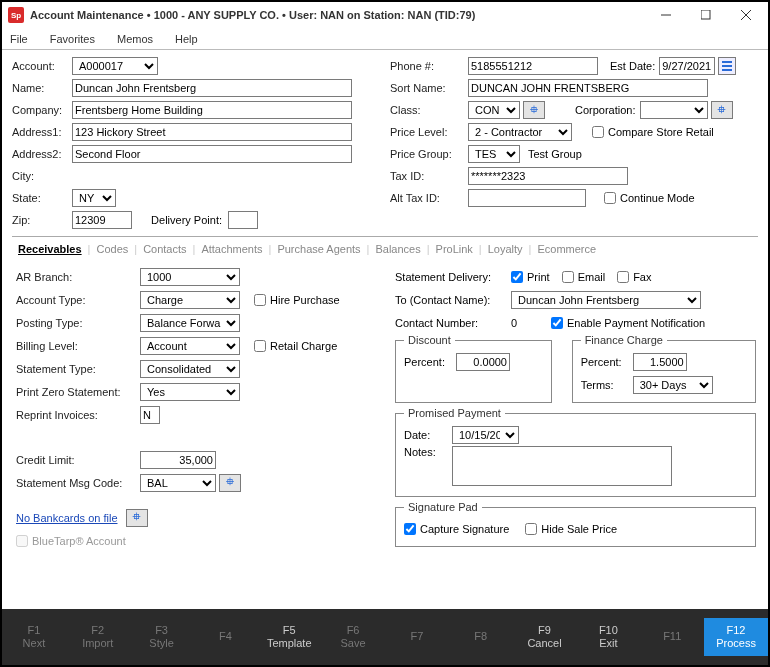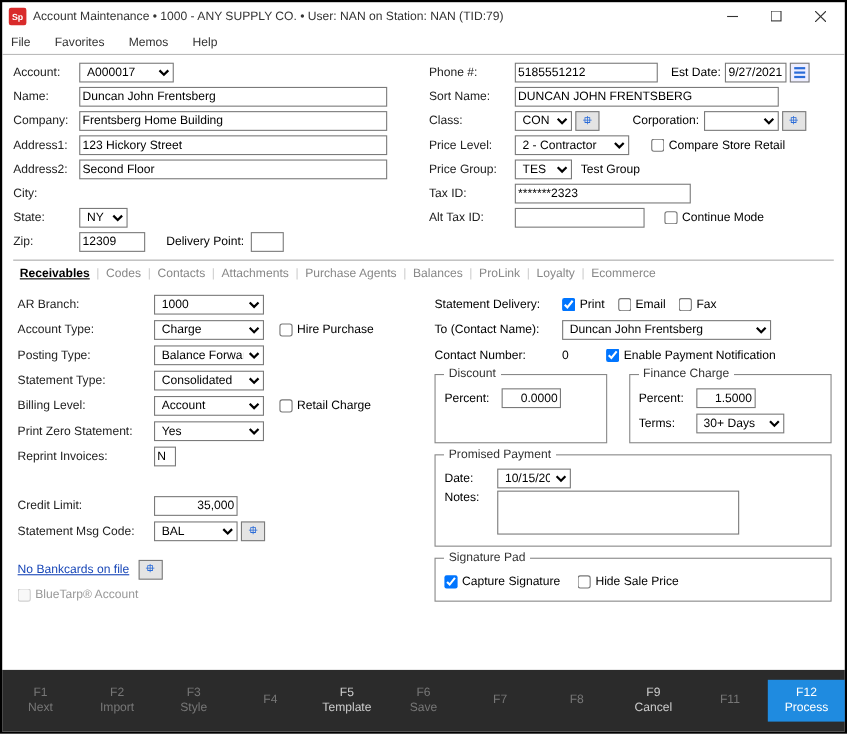--- a/index.html
+++ b/index.html
@@ -2,21 +2,21 @@
 <html><head>
 <meta charset="utf-8">
 <style>
 * { box-sizing: border-box; margin: 0; padding: 0; font-family: "Segoe UI", Tahoma, sans-serif; font-size: 11px; }
 body { background: #000; width: 770px; height: 667px; overflow: hidden; }
 .outer { background: #fff; width: 766px; height: 663px; margin: 2px; position: relative; }
 
 
 .titlebar { display: flex; align-items: center; height: 26px; padding: 0 2px 0 6px; }
 .app-icon { width: 16px; height: 16px; background: #d92b2b; color: #fff; font-size: 8px; font-weight: bold; display: inline-flex; align-items: center; justify-content: center; border-radius: 2px; margin-right: 6px; }
-.title-text { flex: 1; color: #333; }
+.title-text { flex: 1; color: #333; font-weight: bold; }
 .winbtn { width: 40px; height: 26px; display: inline-flex; align-items: center; justify-content: center; cursor: pointer; }
 .winbtn svg { width: 10px; height: 10px; stroke: #333; stroke-width: 1; fill: none; }
 
 
 .menubar { height: 22px; border-bottom: 1px solid #bbb; padding: 0 4px; display: flex; align-items: center; gap: 14px; }
 .menubar span { color: #333; cursor: pointer; padding: 2px 4px; }
 
 
 .form { padding: 6px 10px 0 10px; display: flex; gap: 10px; }
 .col { flex: 1; }
@@ -222,30 +222,30 @@
         <label class="chk" style="margin-left:14px">
             <input type="checkbox" style="">
             <span>Hire Purchase</span>
           </label>
         </div>
       <div class="rrow">
           <span class="rlbl">Posting Type:</span>
         <select style="width:100px"><option>Balance Forward</option></select>
         </div>
       <div class="rrow">
-          <span class="rlbl">Statement Type:</span>
-        <select style="width:100px"><option>Consolidated</option></select>
-        </div>
-      <div class="rrow">
           <span class="rlbl">Billing Level:</span>
         <select style="width:100px"><option>Account</option></select>
         <label class="chk" style="margin-left:14px">
             <input type="checkbox" style="">
             <span>Retail Charge</span>
           </label>
+        </div>
+      <div class="rrow">
+          <span class="rlbl">Statement Type:</span>
+        <select style="width:100px"><option>Consolidated</option></select>
         </div>
       <div class="rrow">
           <span class="rlbl">Print Zero Statement:</span>
         <select style="width:100px"><option>Yes</option></select>
         </div>
       <div class="rrow">
           <span class="rlbl">Reprint Invoices:</span>
         <input type="text" style="width: 20px;" value="N">
         </div>
       <div style="height:22px"></div>
@@ -384,20 +384,24 @@
         <span class="fl"></span>
       </div>
     <div class="fkey">
         <span class="fn">F8</span>
         <span class="fl"></span>
       </div>
     <div class="fkey enabled">
         <span class="fn">F9</span>
         <span class="fl">Cancel</span>
       </div>
+    <div class="fkey enabled">
+        <span class="fn">F10</span>
+        <span class="fl">Exit</span>
+      </div>
     <div class="fkey">
         <span class="fn">F11</span>
         <span class="fl"></span>
       </div>
     <div class="fkey primary">
         <span class="fn">F12</span>
         <span class="fl">Process</span>
       </div>
   </div>
 </div>

